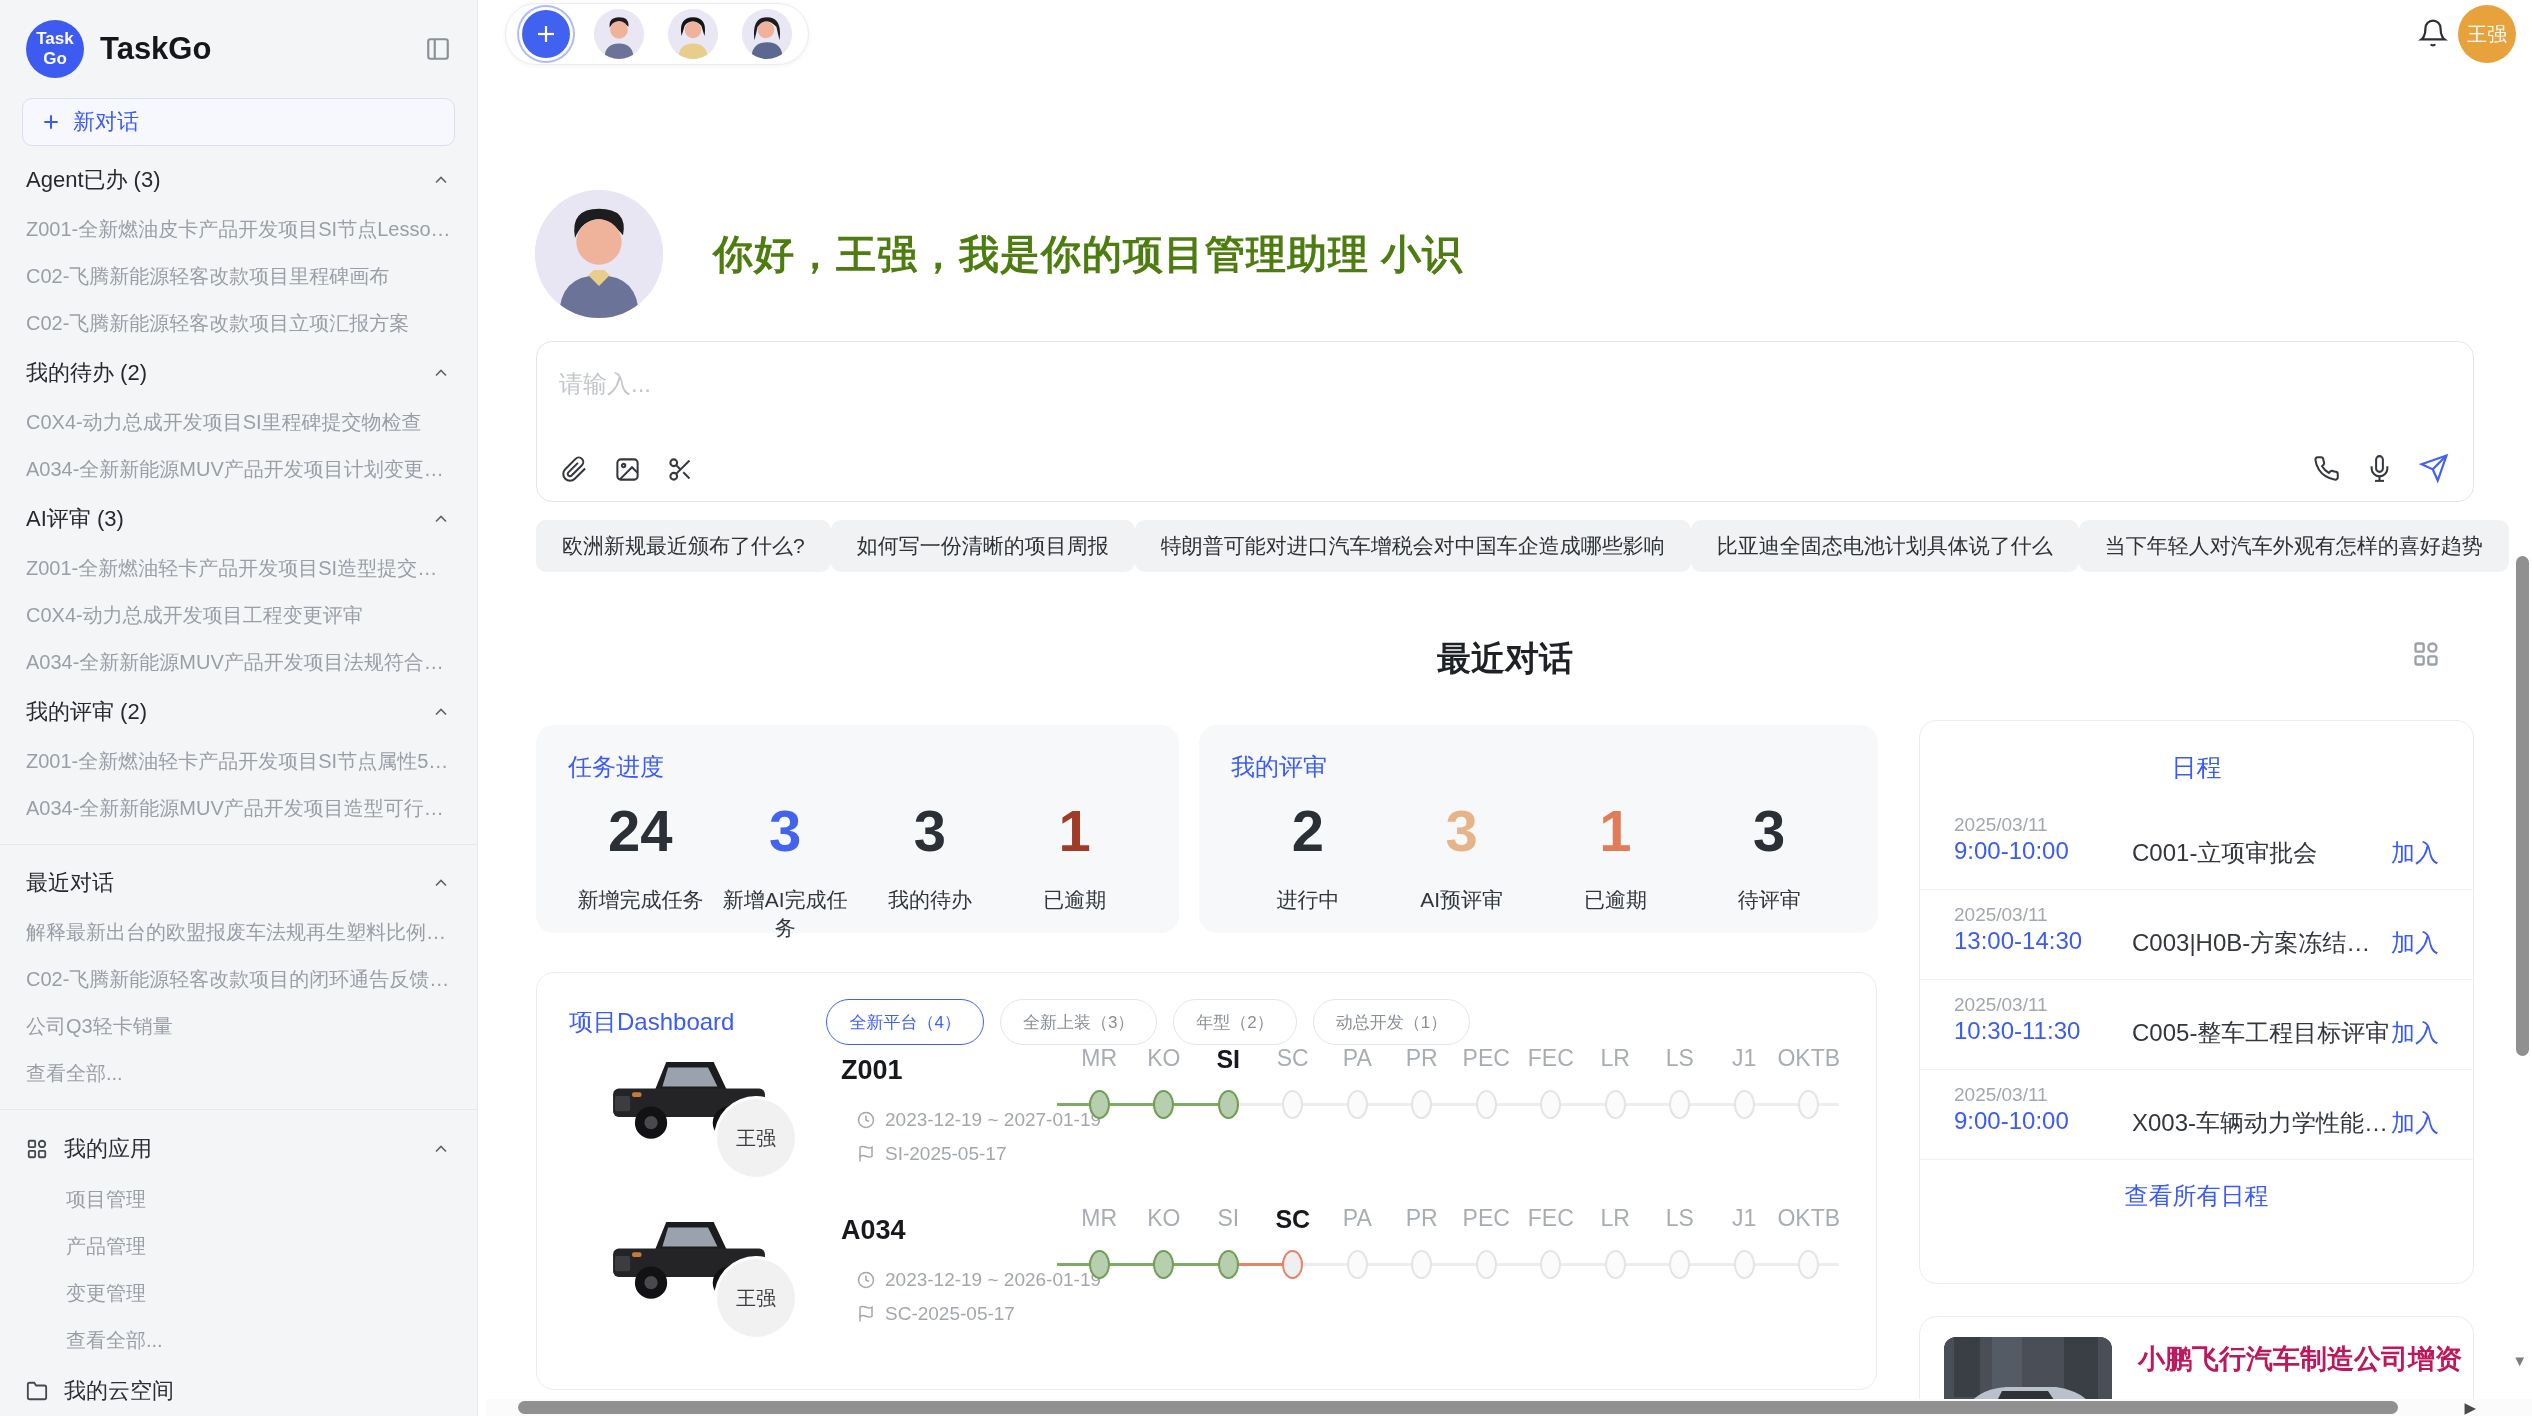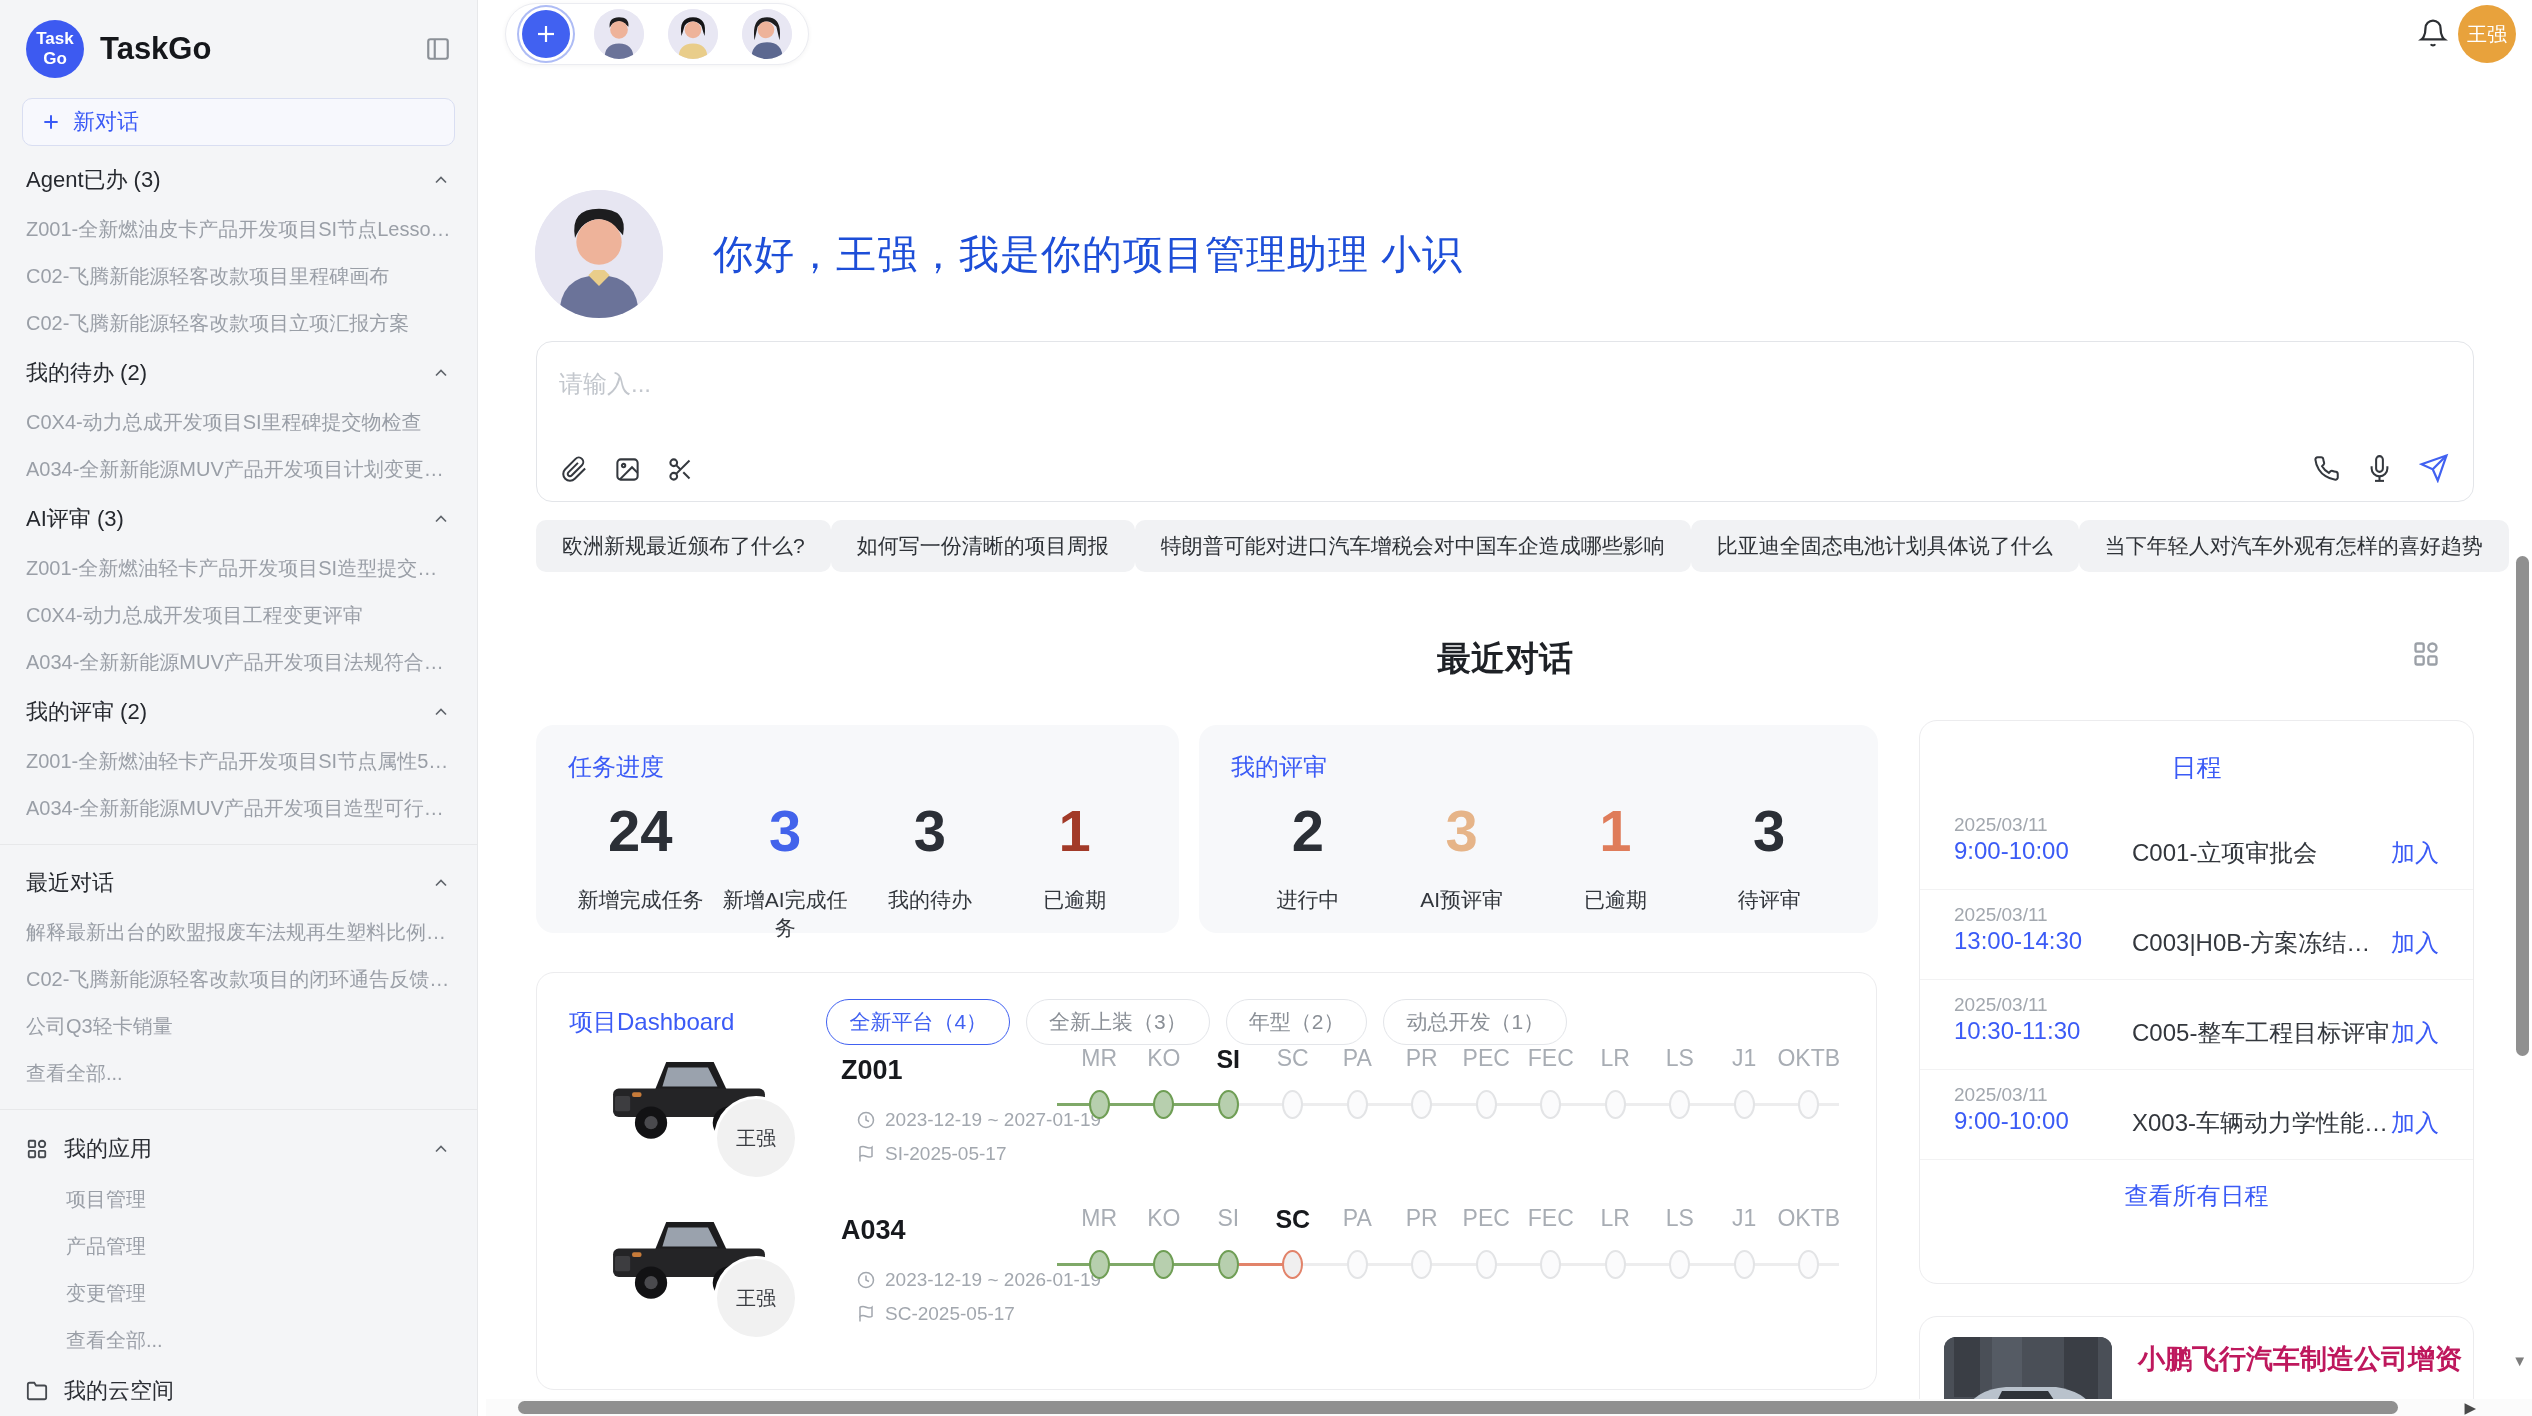--- a/index.html
+++ b/index.html
@@ -33,21 +33,21 @@
   .plus-btn{width:48px;height:48px;border-radius:50%;background:#4161f1;color:#fff;display:flex;align-items:center;
     justify-content:center;box-shadow:0 0 0 3px #fff,0 0 0 5px #aebcf5;cursor:pointer}
   .tb-avatar{width:50px;height:50px;border-radius:50%;overflow:hidden;background:#e8e7f3;cursor:pointer}
   .bell{position:absolute;left:2418px;top:18px;color:#2c2f33;cursor:pointer}
   .user-chip{position:absolute;left:2458px;top:5px;width:58px;height:58px;border-radius:50%;background:#e8a23c;
     color:#fff;font-size:20px;display:flex;align-items:center;justify-content:center;cursor:pointer}
 
   
   .greeting{position:absolute;left:535px;top:190px;display:flex;align-items:center;gap:50px}
   .greet-avatar{width:128px;height:128px;border-radius:50%;background:#e7e6f2;overflow:hidden;flex:none}
-  .greet-text{font-size:40px;font-weight:400;color:#1d4ed8;letter-spacing:1px}
+  .greet-text{font-size:40px;font-weight:700;color:#4d7c0f;letter-spacing:1px}
 
   
   .composer{position:absolute;left:536px;top:341px;width:1938px;height:161px;border:1px solid #e3e5e9;
     border-radius:16px;background:#fff;padding:26px 22px;cursor:text}
   .composer .ph{font-size:24px;color:#c3c7cd}
   .composer-icons-left{position:absolute;left:24px;bottom:18px;display:flex;gap:26px;color:#34383e;align-items:center}
   .composer-icons-right{position:absolute;right:24px;bottom:18px;display:flex;gap:26px;color:#34383e;align-items:center}
   .composer-icons-left .cicon,.composer-icons-right .cicon{cursor:pointer}
   .send{color:#4161f1}
 
@@ -70,21 +70,21 @@
   .v-blue{color:#4263eb}.v-red{color:#a23a28}.v-tan{color:#e6b488}.v-orange{color:#df7c5a}
   .stat-label{font-size:21px;color:#33373d;margin-top:22px}
 
   
   .dash-card{position:absolute;left:536px;top:972px;width:1341px;height:418px;background:#fff;
     border:1px solid #ececee;border-radius:18px;padding:26px 32px;overflow:hidden}
   .dash-head{display:flex;align-items:center}
   .dash-title{font-size:24px;color:#3b5bf6}
   .tabs{display:flex;gap:16px;margin-left:92px}
   .tab{height:46px;border-radius:24px;border:1px solid #e3e5e9;background:#fff;display:flex;align-items:center;
-    padding:0 22px;font-size:21px;color:#8a8f96;cursor:pointer}
+    padding:0 22px;font-size:17px;color:#8a8f96;cursor:pointer}
   .tab.active{border-color:#4161f1;color:#4161f1}
   .proj-row{position:absolute;left:32px;width:1277px;height:176px}
   .proj-row.r1{top:62px}.proj-row.r2{top:222px}
   .truck{position:absolute;left:34px;top:6px;width:172px;height:112px}
   .owner-badge{position:absolute;left:148px;top:64px;width:78px;height:78px;border-radius:50%;background:#f1f1f1;
     display:flex;align-items:center;justify-content:center;font-size:20px;color:#3a3d42;box-shadow:0 0 0 3px #fff}
   .proj-name{position:absolute;left:272px;top:20px;font-size:27px;font-weight:700;color:#17191d}
   .meta{position:absolute;left:288px;font-size:19px;color:#a2a7ae;display:flex;gap:10px;align-items:center}
   .meta.d{top:74px}.meta.f{top:108px}
   .timeline{position:absolute;left:498px;top:10px;width:780px}

